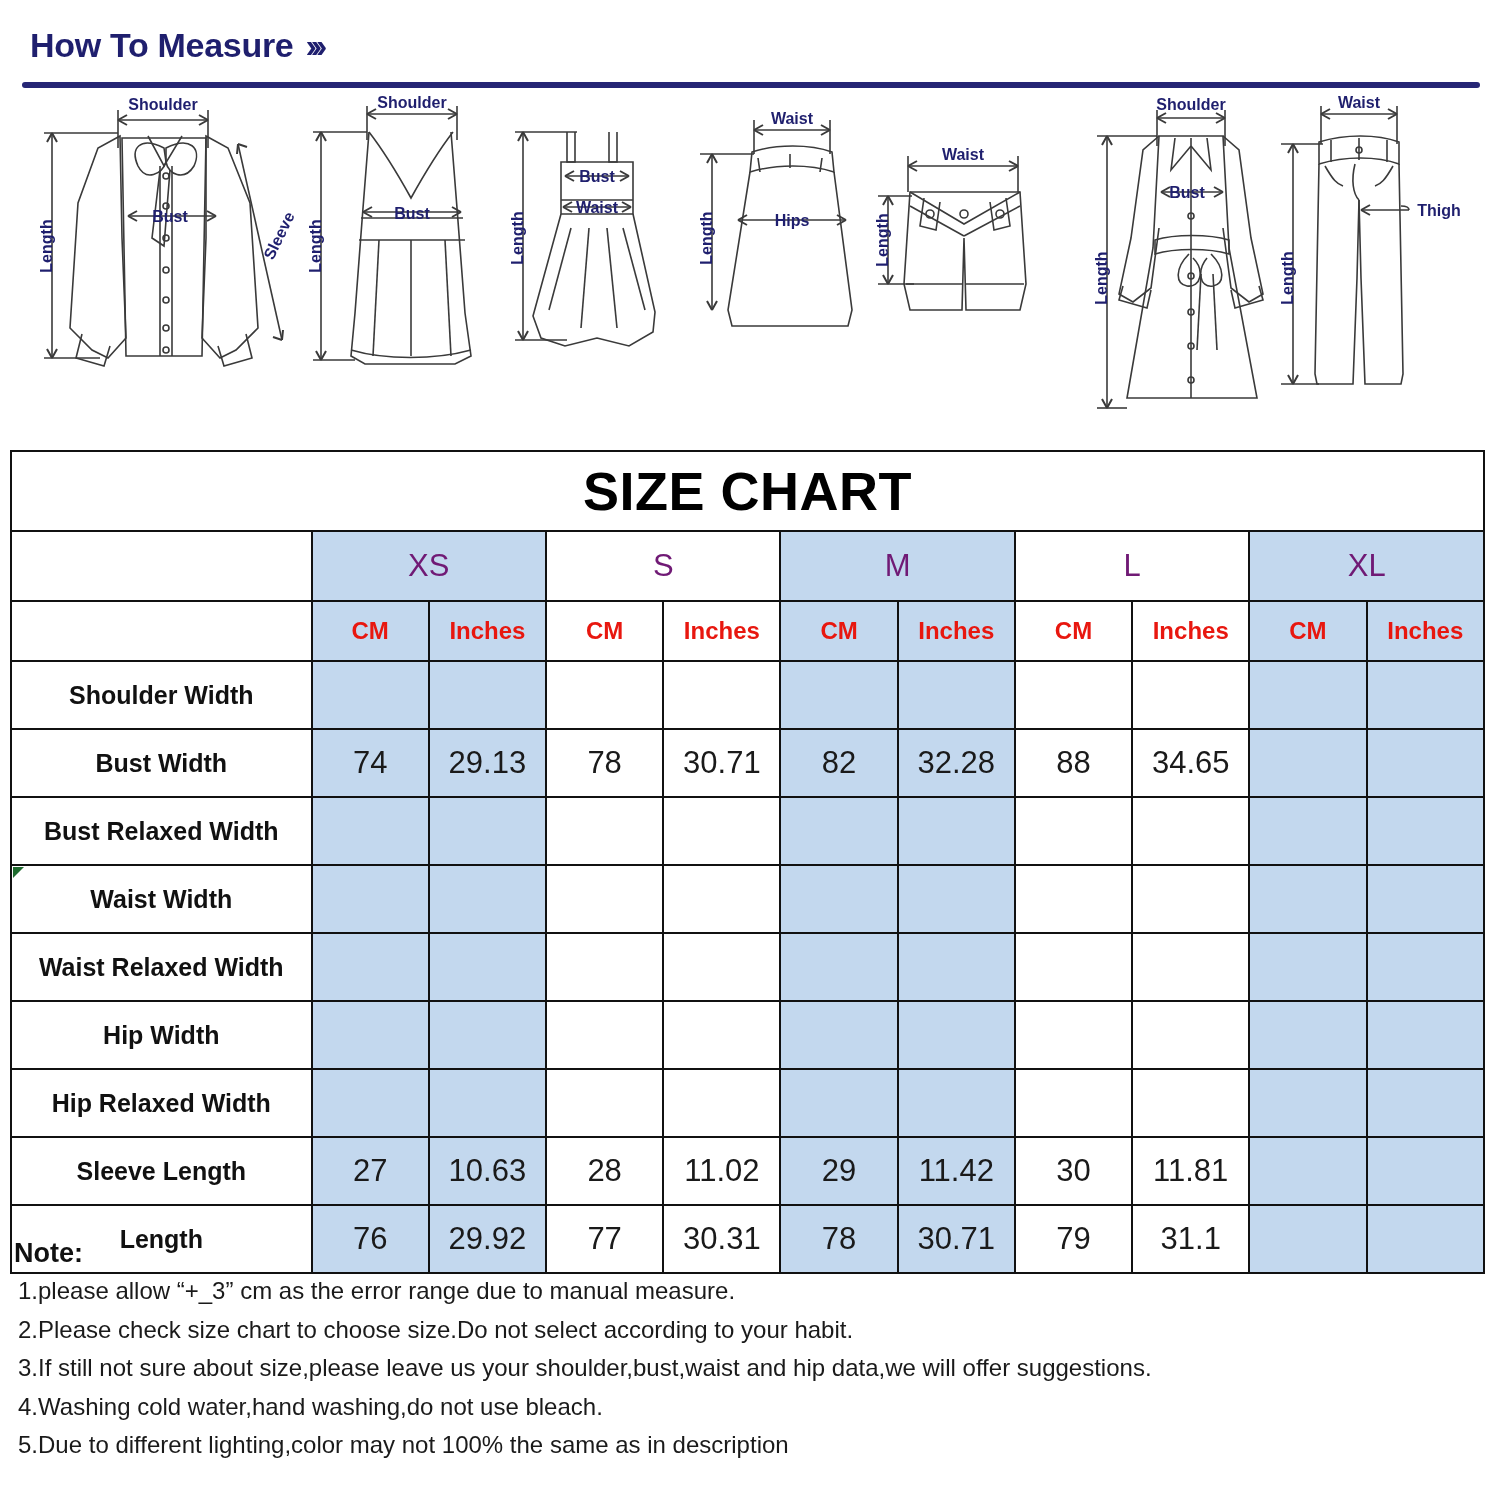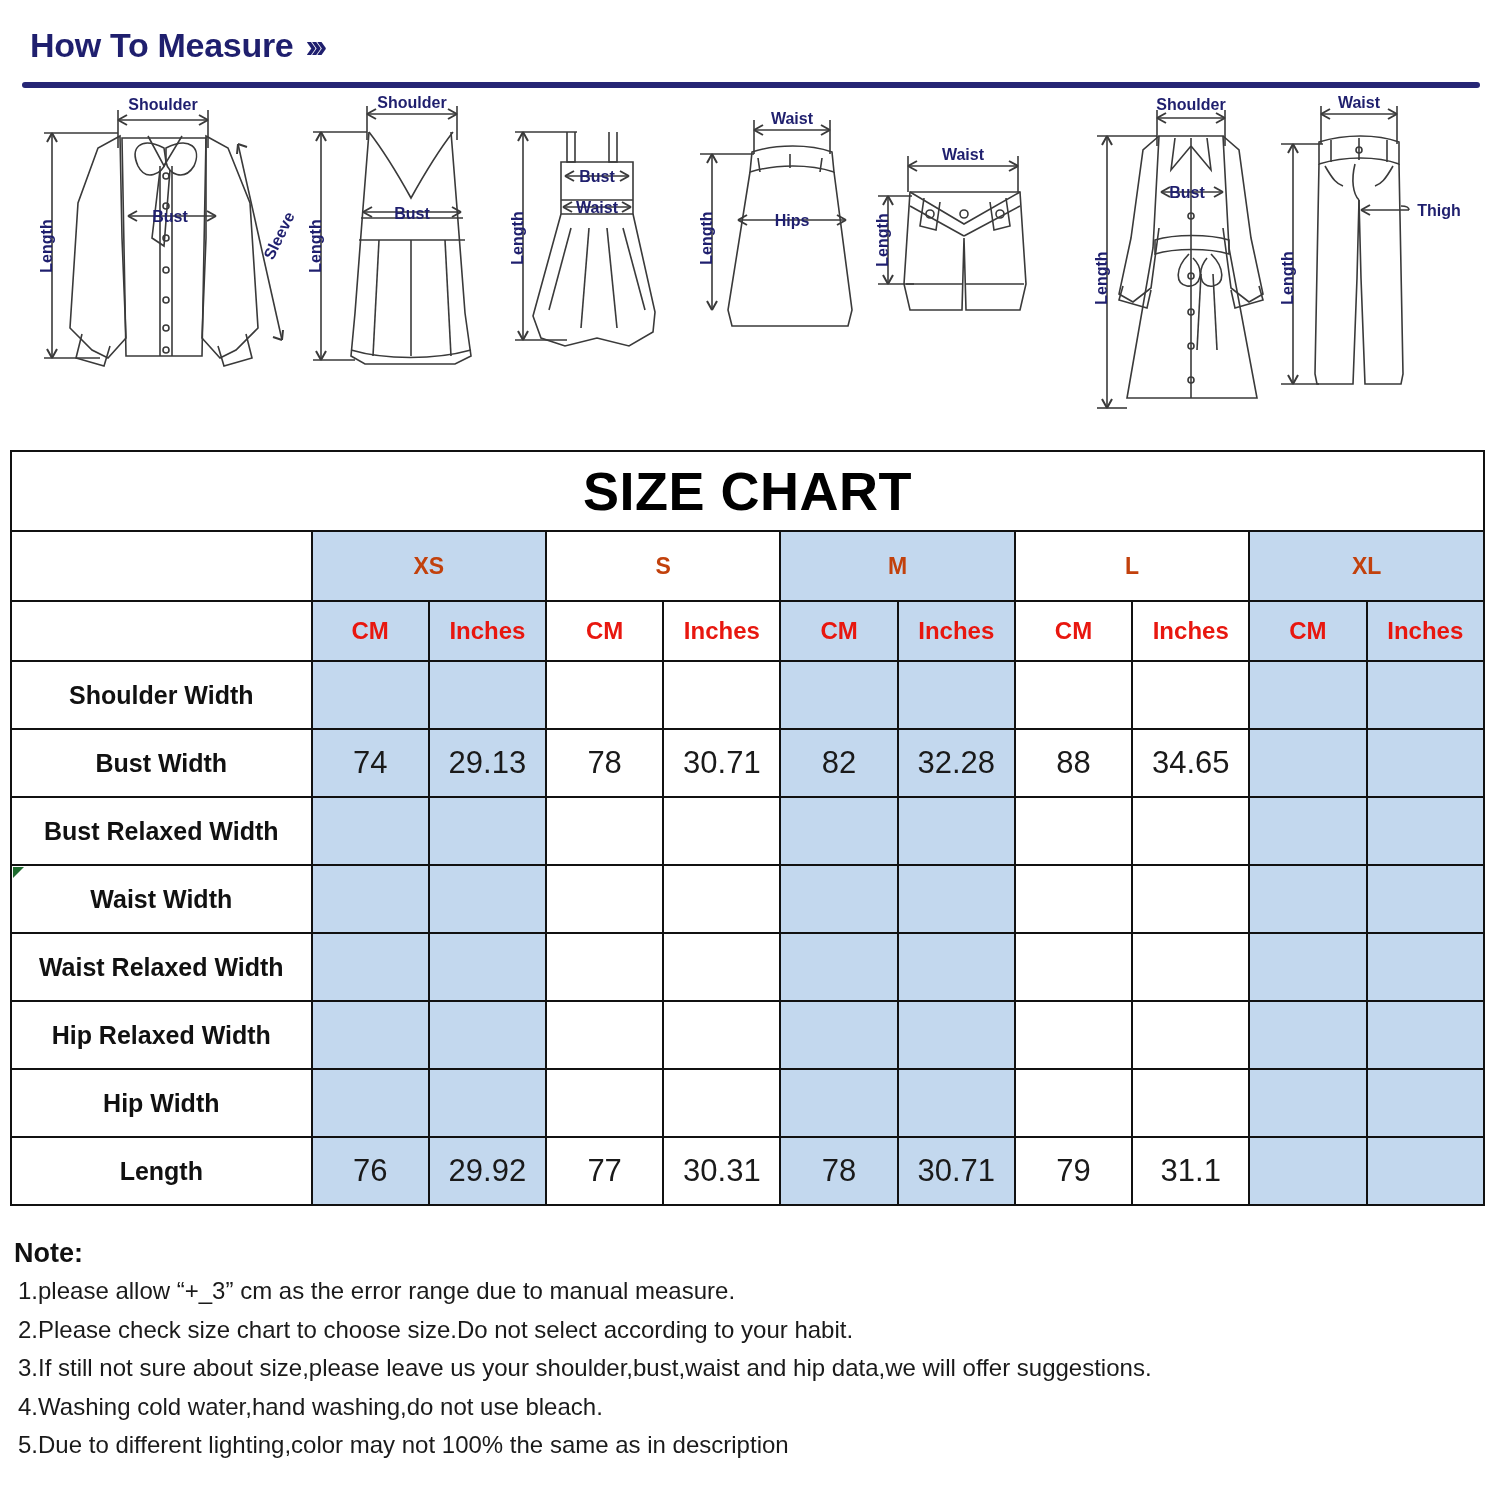--- a/index.html
+++ b/index.html
@@ -57,21 +57,21 @@
     vertical-align:middle;
     font-family:"Liberation Sans", sans-serif;
   }
   .title-cell{
     height:78px;
     font-size:54px;font-weight:bold;color:#000000;
     letter-spacing:0.5px;
   }
   .size-cell{
     height:68px;
-    font-size:23px;font-weight:bold;color:#c2410c;
+    font-size:31px;font-weight:normal;color:#701a75;
   }
   .unit-cell{
     height:58px;
     font-size:24px;font-weight:bold;color:#e8170f;
   }
   .rowlabel-cell{
     height:66px;
     text-align:left;
     padding-left:14px;
     font-size:25px;font-weight:bold;color:#111111;
@@ -488,42 +488,55 @@
           <td class="value-cell white"></td>
           <td class="value-cell white"></td>
           <td class="value-cell blue"></td>
           <td class="value-cell blue"></td>
           <td class="value-cell white"></td>
           <td class="value-cell white"></td>
           <td class="value-cell blue"></td>
           <td class="value-cell blue"></td>
         </tr>
         <tr>
+          <td class="rowlabel-cell white"><span>Hip Width</span></td>
+          <td class="value-cell blue"></td>
+          <td class="value-cell blue"></td>
+          <td class="value-cell white"></td>
+          <td class="value-cell white"></td>
+          <td class="value-cell blue"></td>
+          <td class="value-cell blue"></td>
+          <td class="value-cell white"></td>
+          <td class="value-cell white"></td>
+          <td class="value-cell blue"></td>
+          <td class="value-cell blue"></td>
+        </tr>
+        <tr>
           <td class="rowlabel-cell white"><span>Hip Relaxed Width</span></td>
           <td class="value-cell blue"></td>
           <td class="value-cell blue"></td>
           <td class="value-cell white"></td>
           <td class="value-cell white"></td>
           <td class="value-cell blue"></td>
           <td class="value-cell blue"></td>
           <td class="value-cell white"></td>
           <td class="value-cell white"></td>
           <td class="value-cell blue"></td>
           <td class="value-cell blue"></td>
         </tr>
         <tr>
-          <td class="rowlabel-cell white"><span>Hip Width</span></td>
-          <td class="value-cell blue"></td>
-          <td class="value-cell blue"></td>
-          <td class="value-cell white"></td>
-          <td class="value-cell white"></td>
-          <td class="value-cell blue"></td>
-          <td class="value-cell blue"></td>
-          <td class="value-cell white"></td>
-          <td class="value-cell white"></td>
+          <td class="rowlabel-cell white"><span>Sleeve Length</span></td>
+          <td class="value-cell blue">27</td>
+          <td class="value-cell blue">10.63</td>
+          <td class="value-cell white">28</td>
+          <td class="value-cell white">11.02</td>
+          <td class="value-cell blue">29</td>
+          <td class="value-cell blue">11.42</td>
+          <td class="value-cell white">30</td>
+          <td class="value-cell white">11.81</td>
           <td class="value-cell blue"></td>
           <td class="value-cell blue"></td>
         </tr>
         <tr>
           <td class="rowlabel-cell white"><span>Length</span></td>
           <td class="value-cell blue">76</td>
           <td class="value-cell blue">29.92</td>
           <td class="value-cell white">77</td>
           <td class="value-cell white">30.31</td>
           <td class="value-cell blue">78</td>

